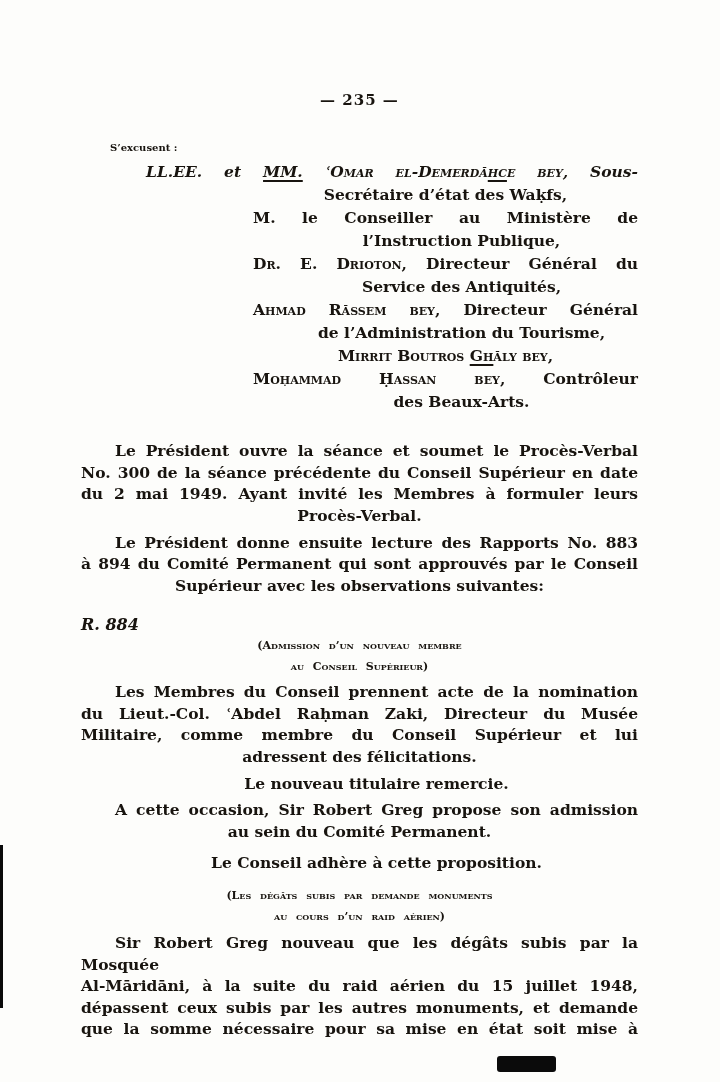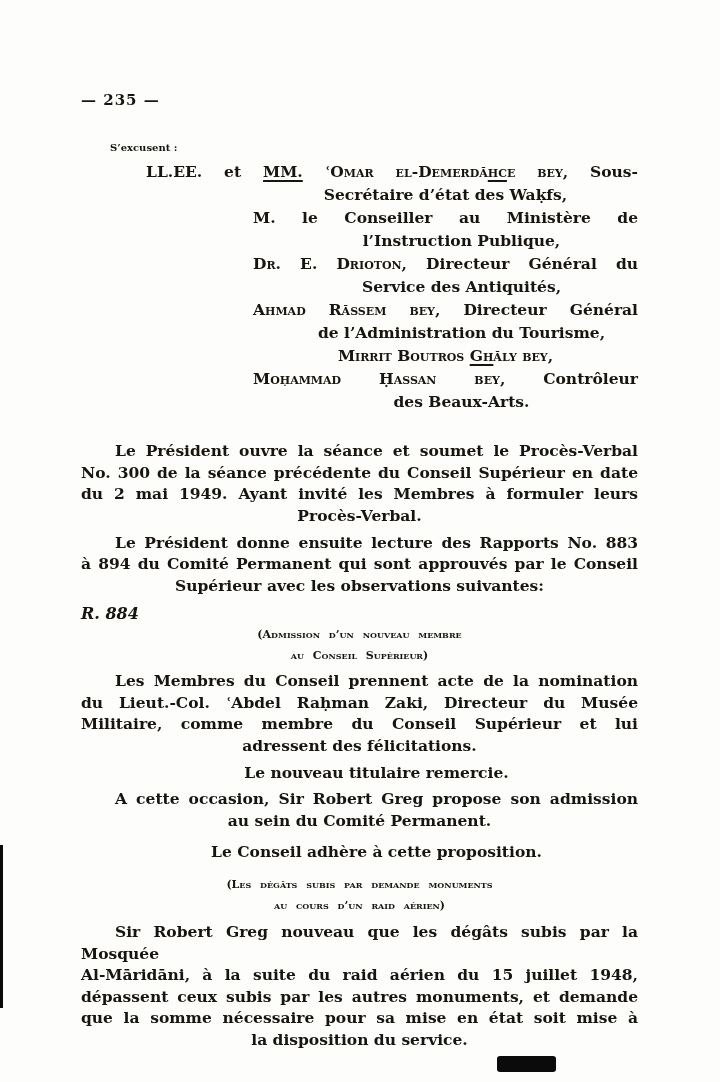--- a/index.html
+++ b/index.html
@@ -3,37 +3,37 @@
 <meta charset="utf-8">
 <style>
   html,body{margin:0;padding:0;background:#ffffff;}
   .page{
     position:relative;width:720px;height:1082px;overflow:hidden;
     background:#fdfdfb;color:#18140f;
     font-family:"DejaVu Serif","DejaVu Sans","Liberation Serif",serif;
     font-weight:700;
   }
   .content{position:absolute;left:81px;top:0;width:557px;}
-  .pagenum{margin-top:90px;text-align:left;font-size:15px;line-height:20px;letter-spacing:1px;}
+  .pagenum{margin-top:90px;text-align:center;font-size:15px;line-height:20px;letter-spacing:1px;}
   .excuses{margin-top:27px;margin-left:29px;font-size:10px;line-height:22px;}
   .attendees{margin-top:1px;margin-left:172px;width:385px;font-size:15.5px;line-height:23px;}
   .aline{white-space:normal;}
-  .aline.out{text-indent:-107px;}
+  .aline.out{text-indent:-107px;font-style:italic;}
   .aline.cont{padding-left:32px;}
   .jl{text-align:justify;text-align-last:justify;}
   .ll{text-align:center;}
   .sc{font-variant:small-caps;}
   .u{text-decoration:underline;text-underline-offset:3px;text-decoration-thickness:1.5px;}
   .blocks{font-size:15.5px;line-height:21.5px;}
   .para .ind{text-indent:34px;}
   .rnum{font-style:italic;font-size:16px;line-height:21px;}
   .heading{text-align:center;font-variant:small-caps;font-size:11px;line-height:21px;word-spacing:5px;}
   .blocks > :nth-child(1){margin-top:27px;}
   .blocks > :nth-child(2){margin-top:5.5px;}
-  .blocks > :nth-child(3){margin-top:7px;}
+  .blocks > :nth-child(3){margin-top:18px;}
   .blocks > :nth-child(4){margin-top:0px;}
   .blocks > :nth-child(5){margin-top:4px;}
   .blocks > :nth-child(6){margin-top:6px;}
   .blocks > :nth-child(7){margin-top:4.5px;}
   .blocks > :nth-child(8){margin-top:10px;}
   .blocks > :nth-child(9){margin-top:11.5px;}
   .blocks > :nth-child(10){margin-top:5px;}
   .artifact-left{position:absolute;left:0;top:845px;width:3px;height:163px;background:#0a0a0a;}
   .artifact-bottom{position:absolute;left:497px;top:1056px;width:59px;height:16px;background:#0b0b0b;border-radius:3px;}
 </style>
@@ -92,19 +92,18 @@
         </div>
         <div class="heading">
           <div>(Les dégâts subis par demande monuments</div>
           <div>au cours d’un raid aérien)</div>
         </div>
         <div class="para">
           <div class="ind jl">Sir Robert Greg nouveau que les dégâts subis par la Mosquée</div>
           <div class="jl">Al-Māridāni, à la suite du raid aérien du 15 juillet 1948,</div>
           <div class="jl">dépassent ceux subis par les autres monuments, et demande</div>
           <div class="jl">que la somme nécessaire pour sa mise en état soit mise à</div>
-          <div class="ll">la disposition du service.</div>
         </div>
       </div>
   </div>
   <div class="artifact-left"></div>
   <div class="artifact-bottom"></div>
 </div>
 
 </body></html>

